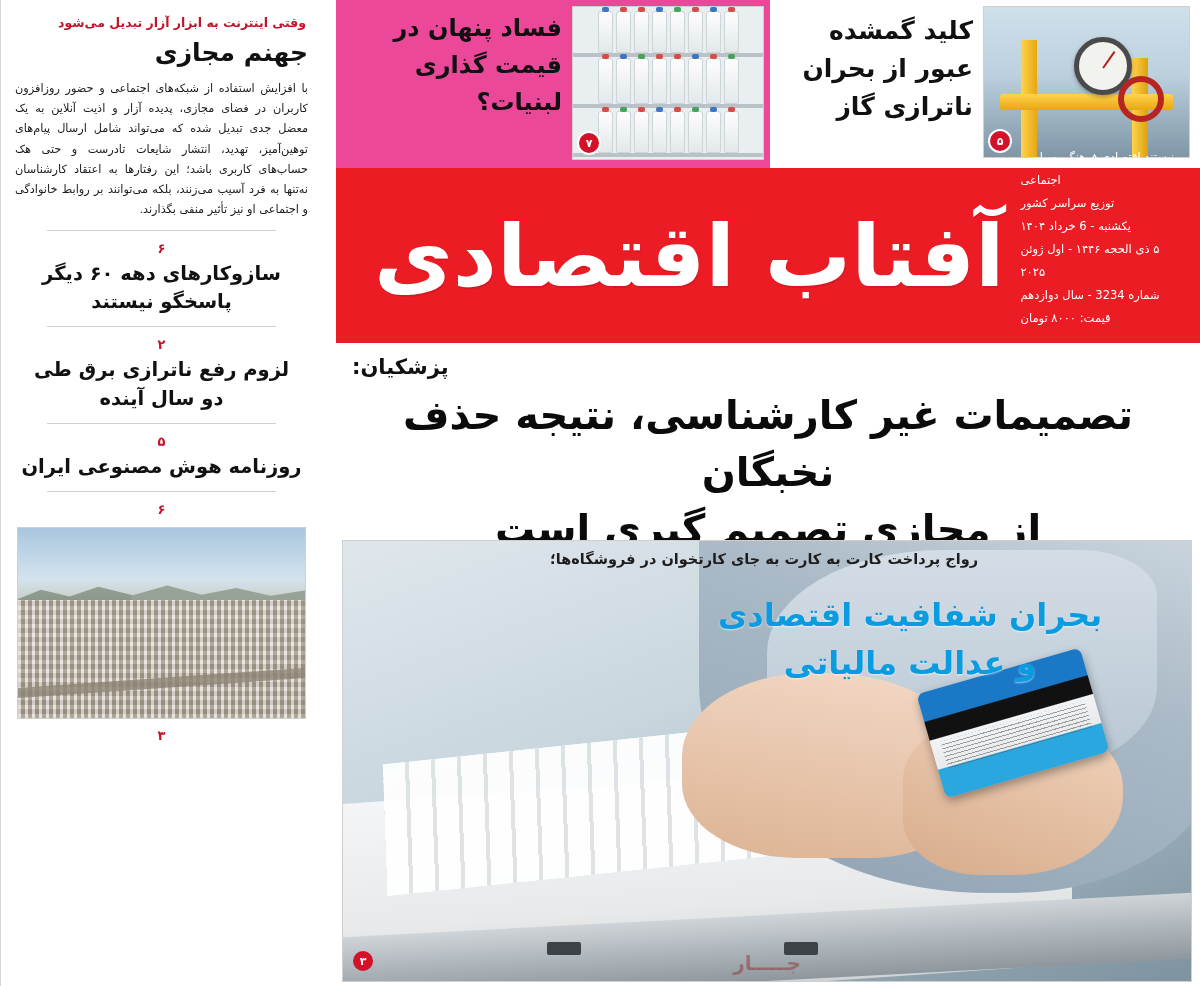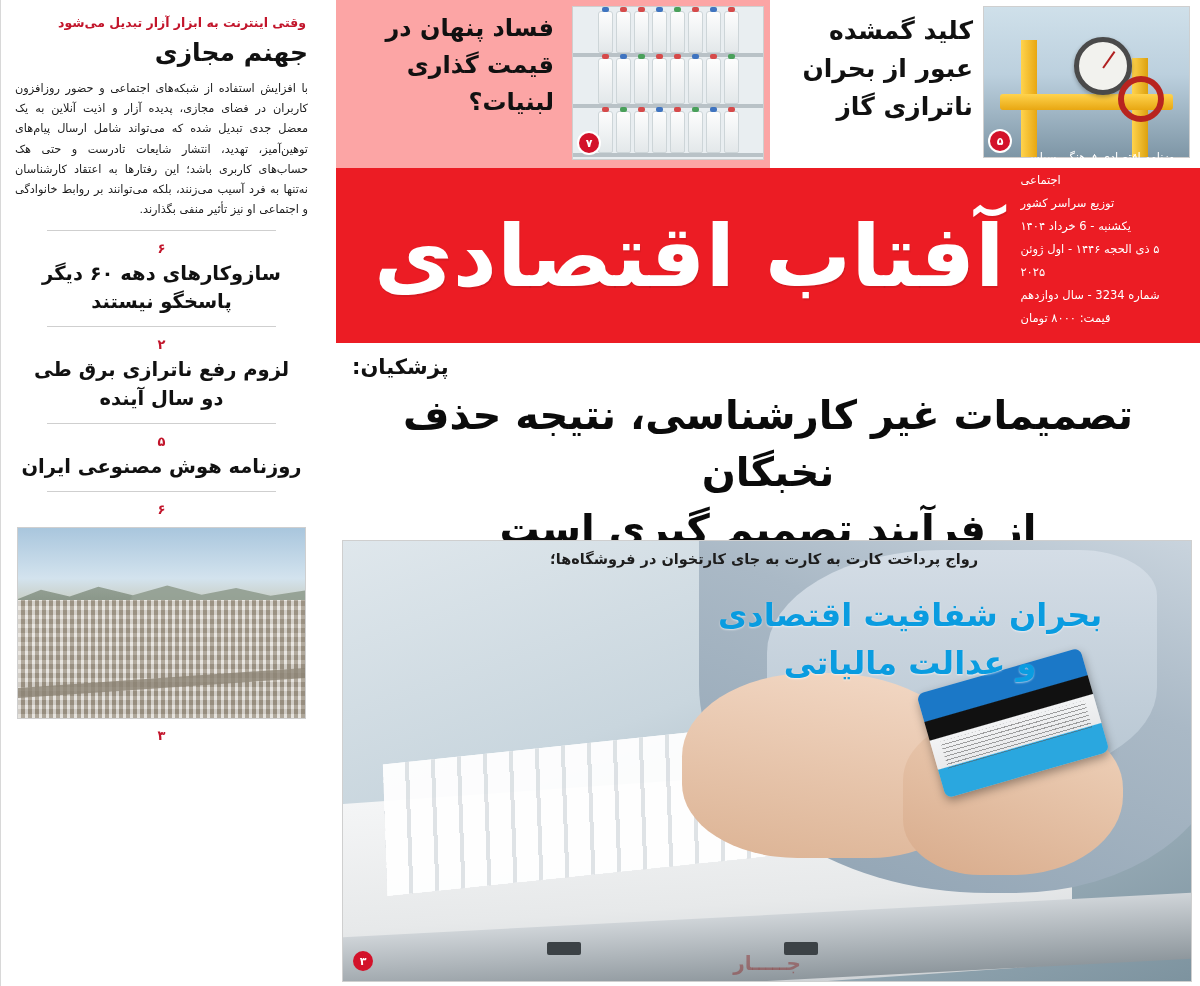--- a/index.html
+++ b/index.html
@@ -172,27 +172,27 @@
     background: #d3122a; color: #fff;
     font-size: 11px; font-weight: bold;
     display: flex; align-items: center; justify-content: center;
     box-shadow: 0 0 0 2px #fff;
   }
 
   .teaser-dairy {
     position: absolute;
     top: 0; left: 336px;
     width: 436px; height: 168px;
-    background: #fca5a5;
+    background: #ec4899;
     box-sizing: border-box;
     padding: 6px 8px 6px 8px;
     display: flex;
     flex-direction: row-reverse;
     align-items: flex-start;
-    gap: 18px;
+    gap: 10px;
     direction: rtl;
   }
   .teaser-dairy .t-text {
     flex: 1;
     text-align: right;
     font-size: 24px;
     font-weight: bold;
     line-height: 1.55;
     color: #111;
     padding-top: 4px;
@@ -549,34 +549,34 @@
       <div class="valve"></div>
       <span class="teaser-badge" style="left:6px;bottom:6px">۵</span>
     </div>
   </div>
 
   <div class="masthead">
     <div class="logo-wrap">
       <span class="logo-text">آفتاب اقتصادی</span>
     </div>
     <div class="masthead-meta">
-      <div>روزنامه اقتصادی فرهنگی سیاسی اجتماعی</div>
+      <div>نیستند اقتصادی فرهنگی سیاسی اجتماعی</div>
       <div>توزیع سراسر کشور</div>
       <div>یکشنبه - 6 خرداد ۱۴۰۴</div>
       <div>۵ ذی الحجه ۱۴۴۶ - اول ژوئن ۲۰۲۵</div>
       <div>شماره 3234 - سال دوازدهم</div>
       <div>قیمت: ۸۰۰۰ تومان</div>
       <div class="site">aftabeghtesadi24.ir</div>
     </div>
   </div>
 
   <div class="lead">
     <div class="lead-kicker">پزشکیان:</div>
     <div class="lead-title">تصمیمات غیر کارشناسی، نتیجه حذف نخبگان</div>
-    <div class="lead-title">از فرآیند تصمیم گیری است</div>
+    <div class="lead-title">از مجازی تصمیم گیری است</div>
     <div class="lead-note">در صفحه ۲ بخوانید</div>
   </div>
 
   <div class="feature">
     <div class="feature-inner">
       <div class="f-laptop"></div>
       <div class="f-keys"></div>
       <div class="f-edge"></div>
       <div class="f-port" style="left:24%"></div>
       <div class="f-port" style="left:52%"></div>

